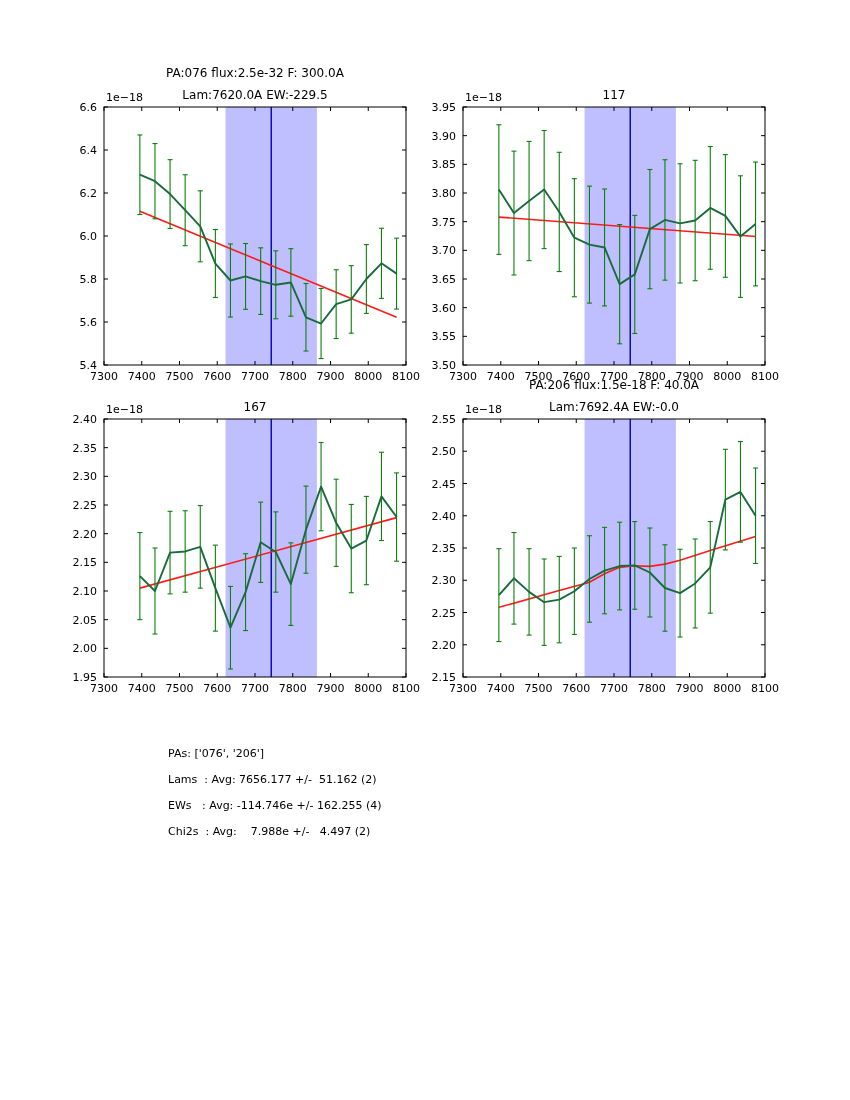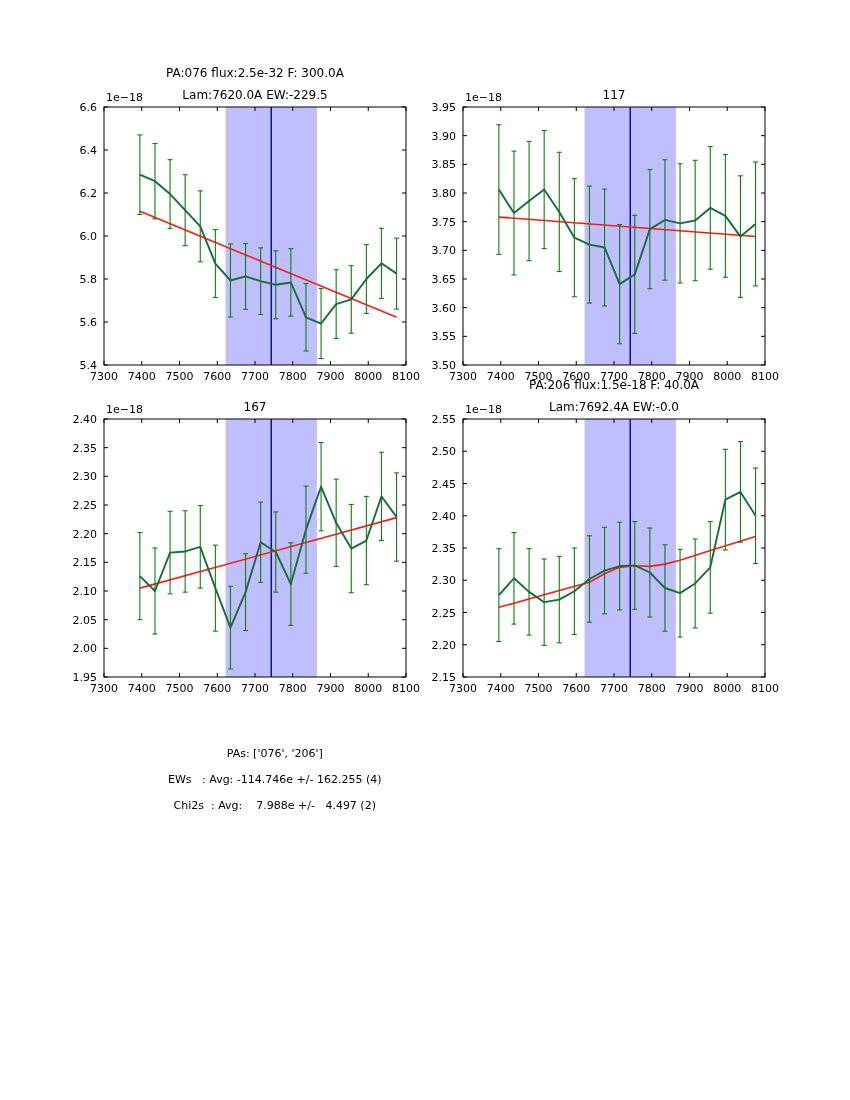--- a/index.html
+++ b/index.html
@@ -3,21 +3,21 @@
 <meta charset="utf-8">
 <style>
   html,body{margin:0;padding:0;background:#ffffff;}
   body{width:850px;height:1100px;position:relative;font-family:"DejaVu Sans","Liberation Sans",sans-serif;}
   .figure{position:absolute;left:0;top:0;width:850px;height:1100px;background:#ffffff;}
   svg.subplot{position:absolute;overflow:visible;}
   #sp1{left:40px;top:52px;}
   #sp2{left:399px;top:52px;}
   #sp3{left:40px;top:364px;}
   #sp4{left:399px;top:364px;}
-  .summary{position:absolute;left:168px;top:741px;font-size:11px;color:#000;text-align:center;}
+  .summary{position:absolute;left:168px;top:741px;font-size:11px;color:#000;}
   .summary .line{height:26px;line-height:26px;white-space:pre;}
 </style>
 </head>
 <body>
 
 <div class="figure">
   <svg id="sp1" class="subplot" width="390" height="350">
       <rect x="185.555" y="55" width="91.35499999999996" height="258" fill="#bfbfff"></rect>
       <line x1="231.2325" y1="55" x2="231.2325" y2="313" stroke="#0000b4" stroke-width="1.4"></line>
       <polyline points="99.8625,159.27499999999995 356.5625,265.2700000000001" fill="none" stroke="#ff1a1a" stroke-width="1.6"></polyline>
@@ -507,16 +507,17 @@
         <text x="57" y="91.24999999999989" text-anchor="end">2.50</text>
         <text x="57" y="59" text-anchor="end">2.55</text>
       </g>
       <text x="66" y="49" font-size="11px" fill="#000">1e−18</text>
       <text x="215" y="25" text-anchor="middle" font-size="12px" fill="#000">PA:206 flux:1.5e-18 F: 40.0A</text>
       <text x="215" y="47" text-anchor="middle" font-size="12px" fill="#000">Lam:7692.4A EW:-0.0</text>
     </svg>
 
   <div class="summary">
     <div class="line">PAs: ['076', '206']</div>
+    <div class="line">Lams  : Avg: 7656.177 +/-  51.162 (2)</div>
     <div class="line">EWs   : Avg: -114.746e +/- 162.255 (4)</div>
     <div class="line">Chi2s  : Avg:    7.988e +/-   4.497 (2)</div>
   </div>
 </div>
 
 </body></html>

